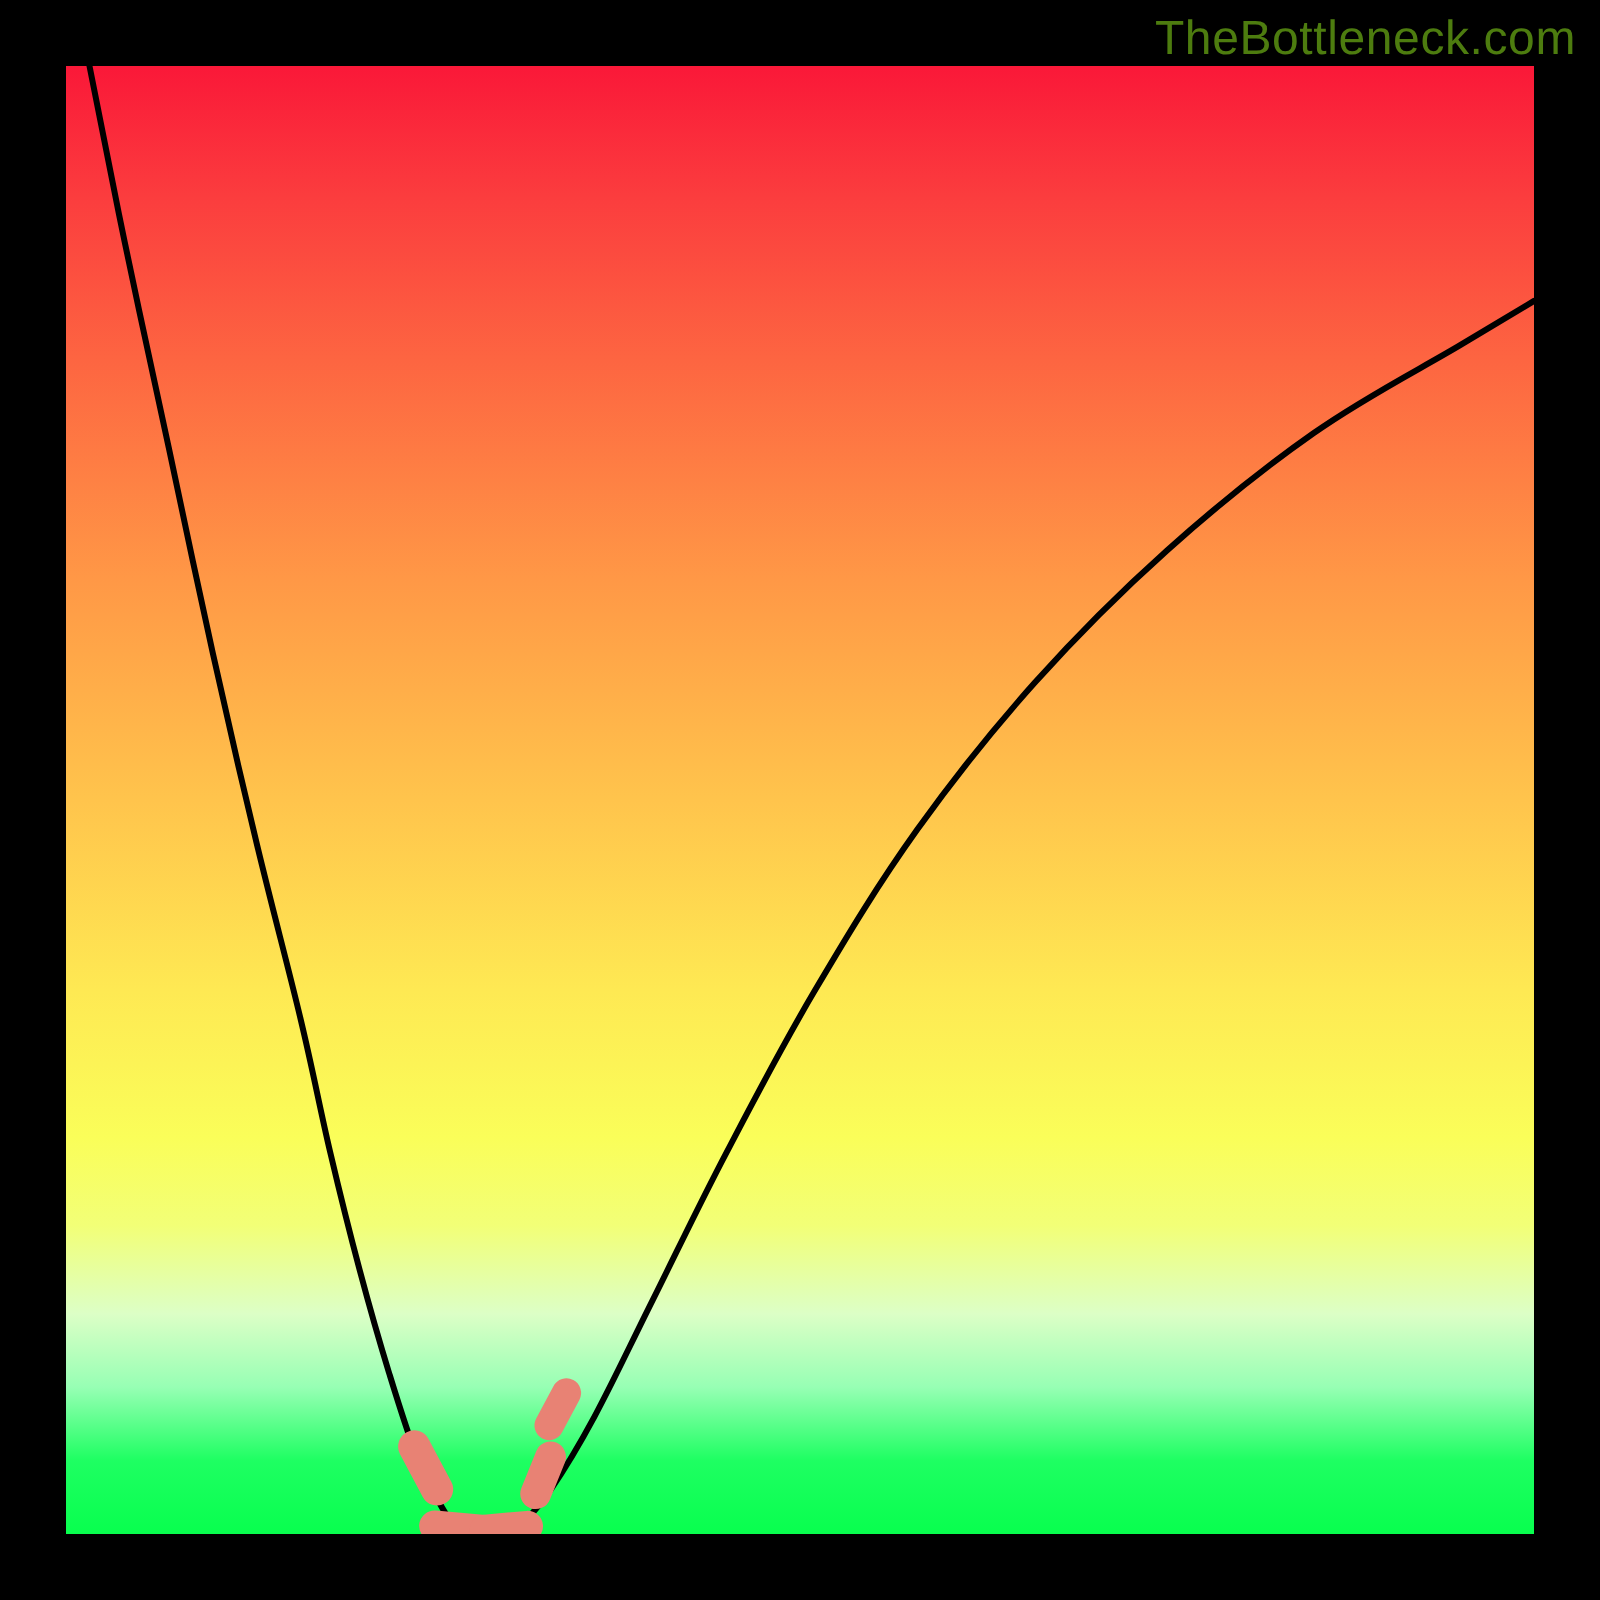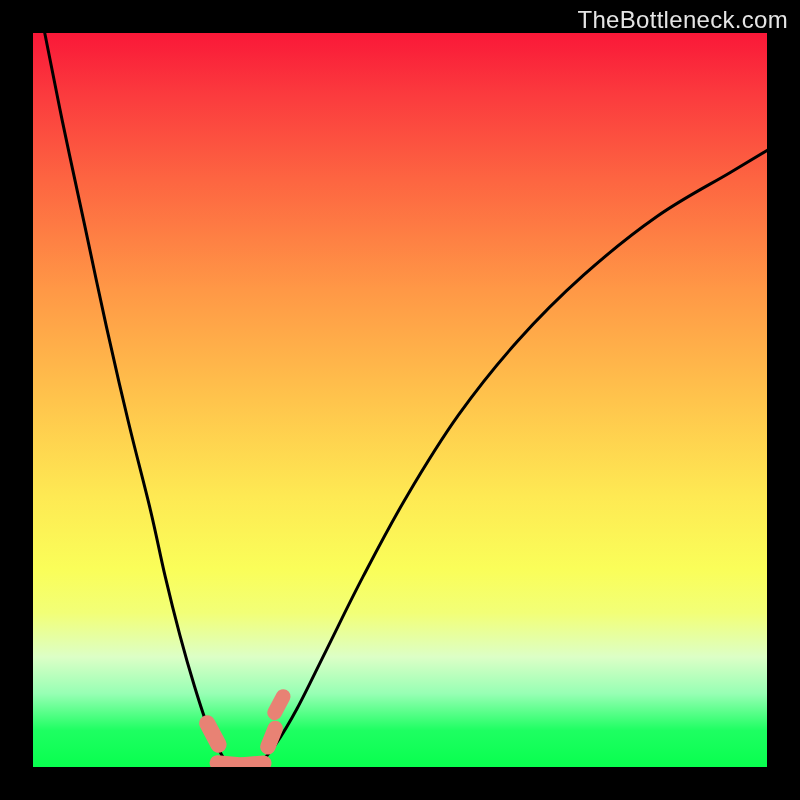--- a/index.html
+++ b/index.html
@@ -37,21 +37,21 @@
       #dcffc6 85%,
       #97ffb4 90%,
       #1eff62 95%,
       #08ff4e 100%
     );
   }
   .watermark {
     position: absolute;
     top: 6px;
     right: 12px;
-    color: #e5e5e5;
+    color: #4d7c0f;
     font-size: 24px;
     font-weight: 500;
     letter-spacing: 0.3px;
     z-index: 10;
   }
   svg.curve {
     position: absolute;
     top: 0;
     left: 0;
     width: 734px;

